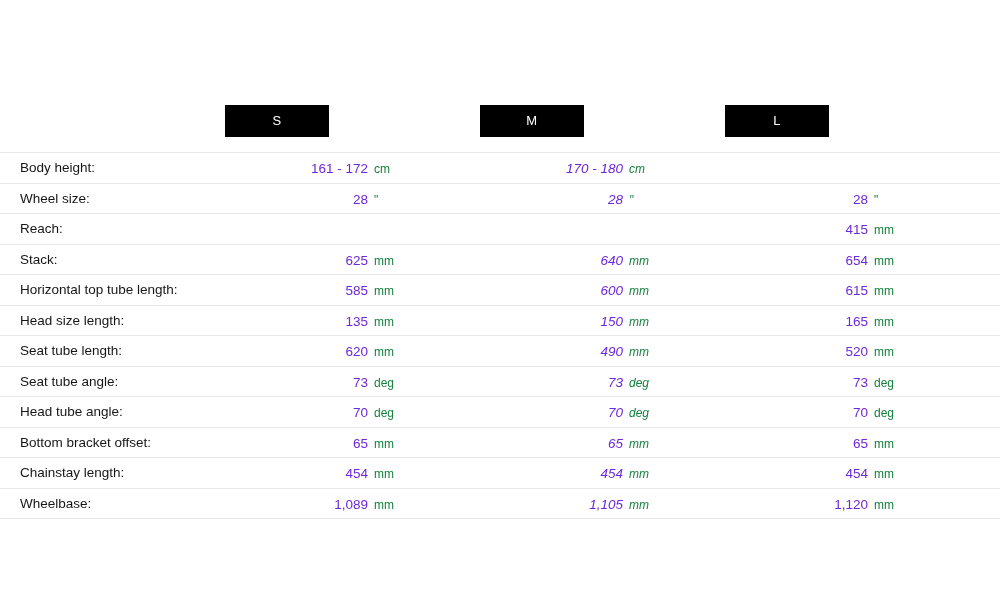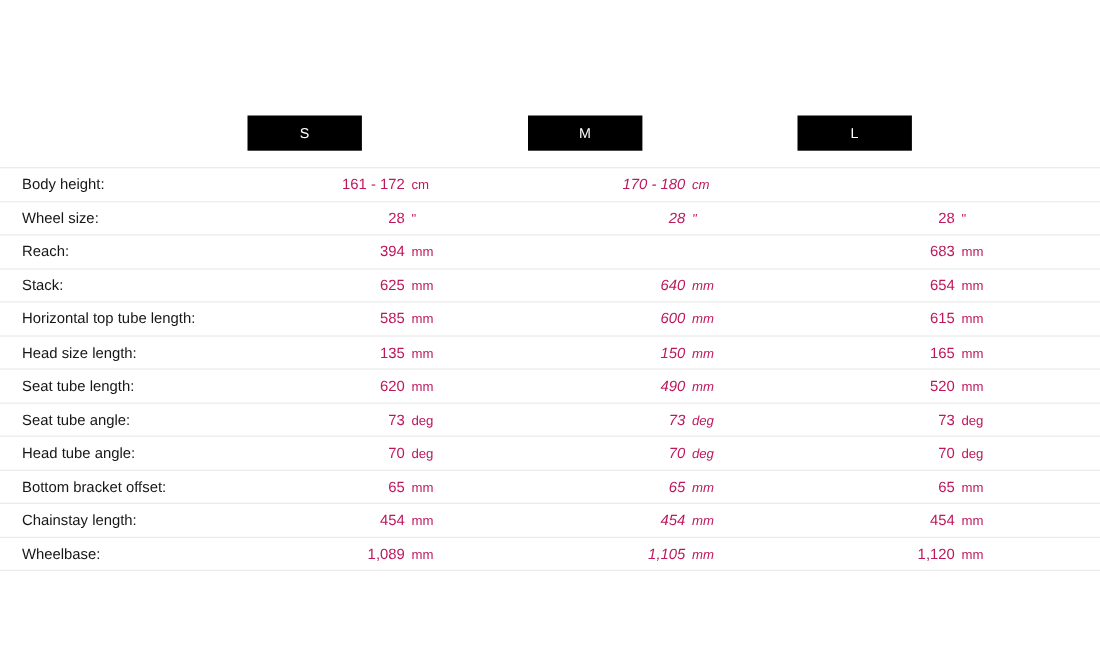--- a/index.html
+++ b/index.html
@@ -75,27 +75,27 @@
     position: absolute;
     top: 0;
     height: 29px;
     line-height: 29px;
     white-space: nowrap;
   }
   .cell .val {
     display: inline-block;
     text-align: right;
     font-size: 13.5px;
-    color: #be185d;
+    color: #6d28d9;
     width: 78px;
   }
   .cell .unit {
     display: inline-block;
     font-size: 12px;
-    color: #be185d;
+    color: #15803d;
     padding-left: 6px;
     text-align: left;
     width: 34px;
   }
   .cell.c0 { left: 290px; }
   .cell.c1 { left: 545px; font-style: italic; }
   .cell.c2 { left: 790px; }
 </style>
 </head>
 <body>
@@ -128,25 +128,22 @@
       <div class="cell c1">
         <span class="val">28</span><span class="unit">"</span>
       </div>
       <div class="cell c2">
         <span class="val">28</span><span class="unit">"</span>
       </div>
     </div>
 
     <div class="row">
       <div class="row-label">Reach:</div>
-      <div class="cell c0">
-        <span class="val">394</span><span class="unit">mm</span>
-      </div>
-      <div class="cell c2">
-        <span class="val">683</span><span class="unit">mm</span>
+      <div class="cell c2">
+        <span class="val">415</span><span class="unit">mm</span>
       </div>
     </div>
 
     <div class="row">
       <div class="row-label">Stack:</div>
       <div class="cell c0">
         <span class="val">625</span><span class="unit">mm</span>
       </div>
       <div class="cell c1">
         <span class="val">640</span><span class="unit">mm</span>

